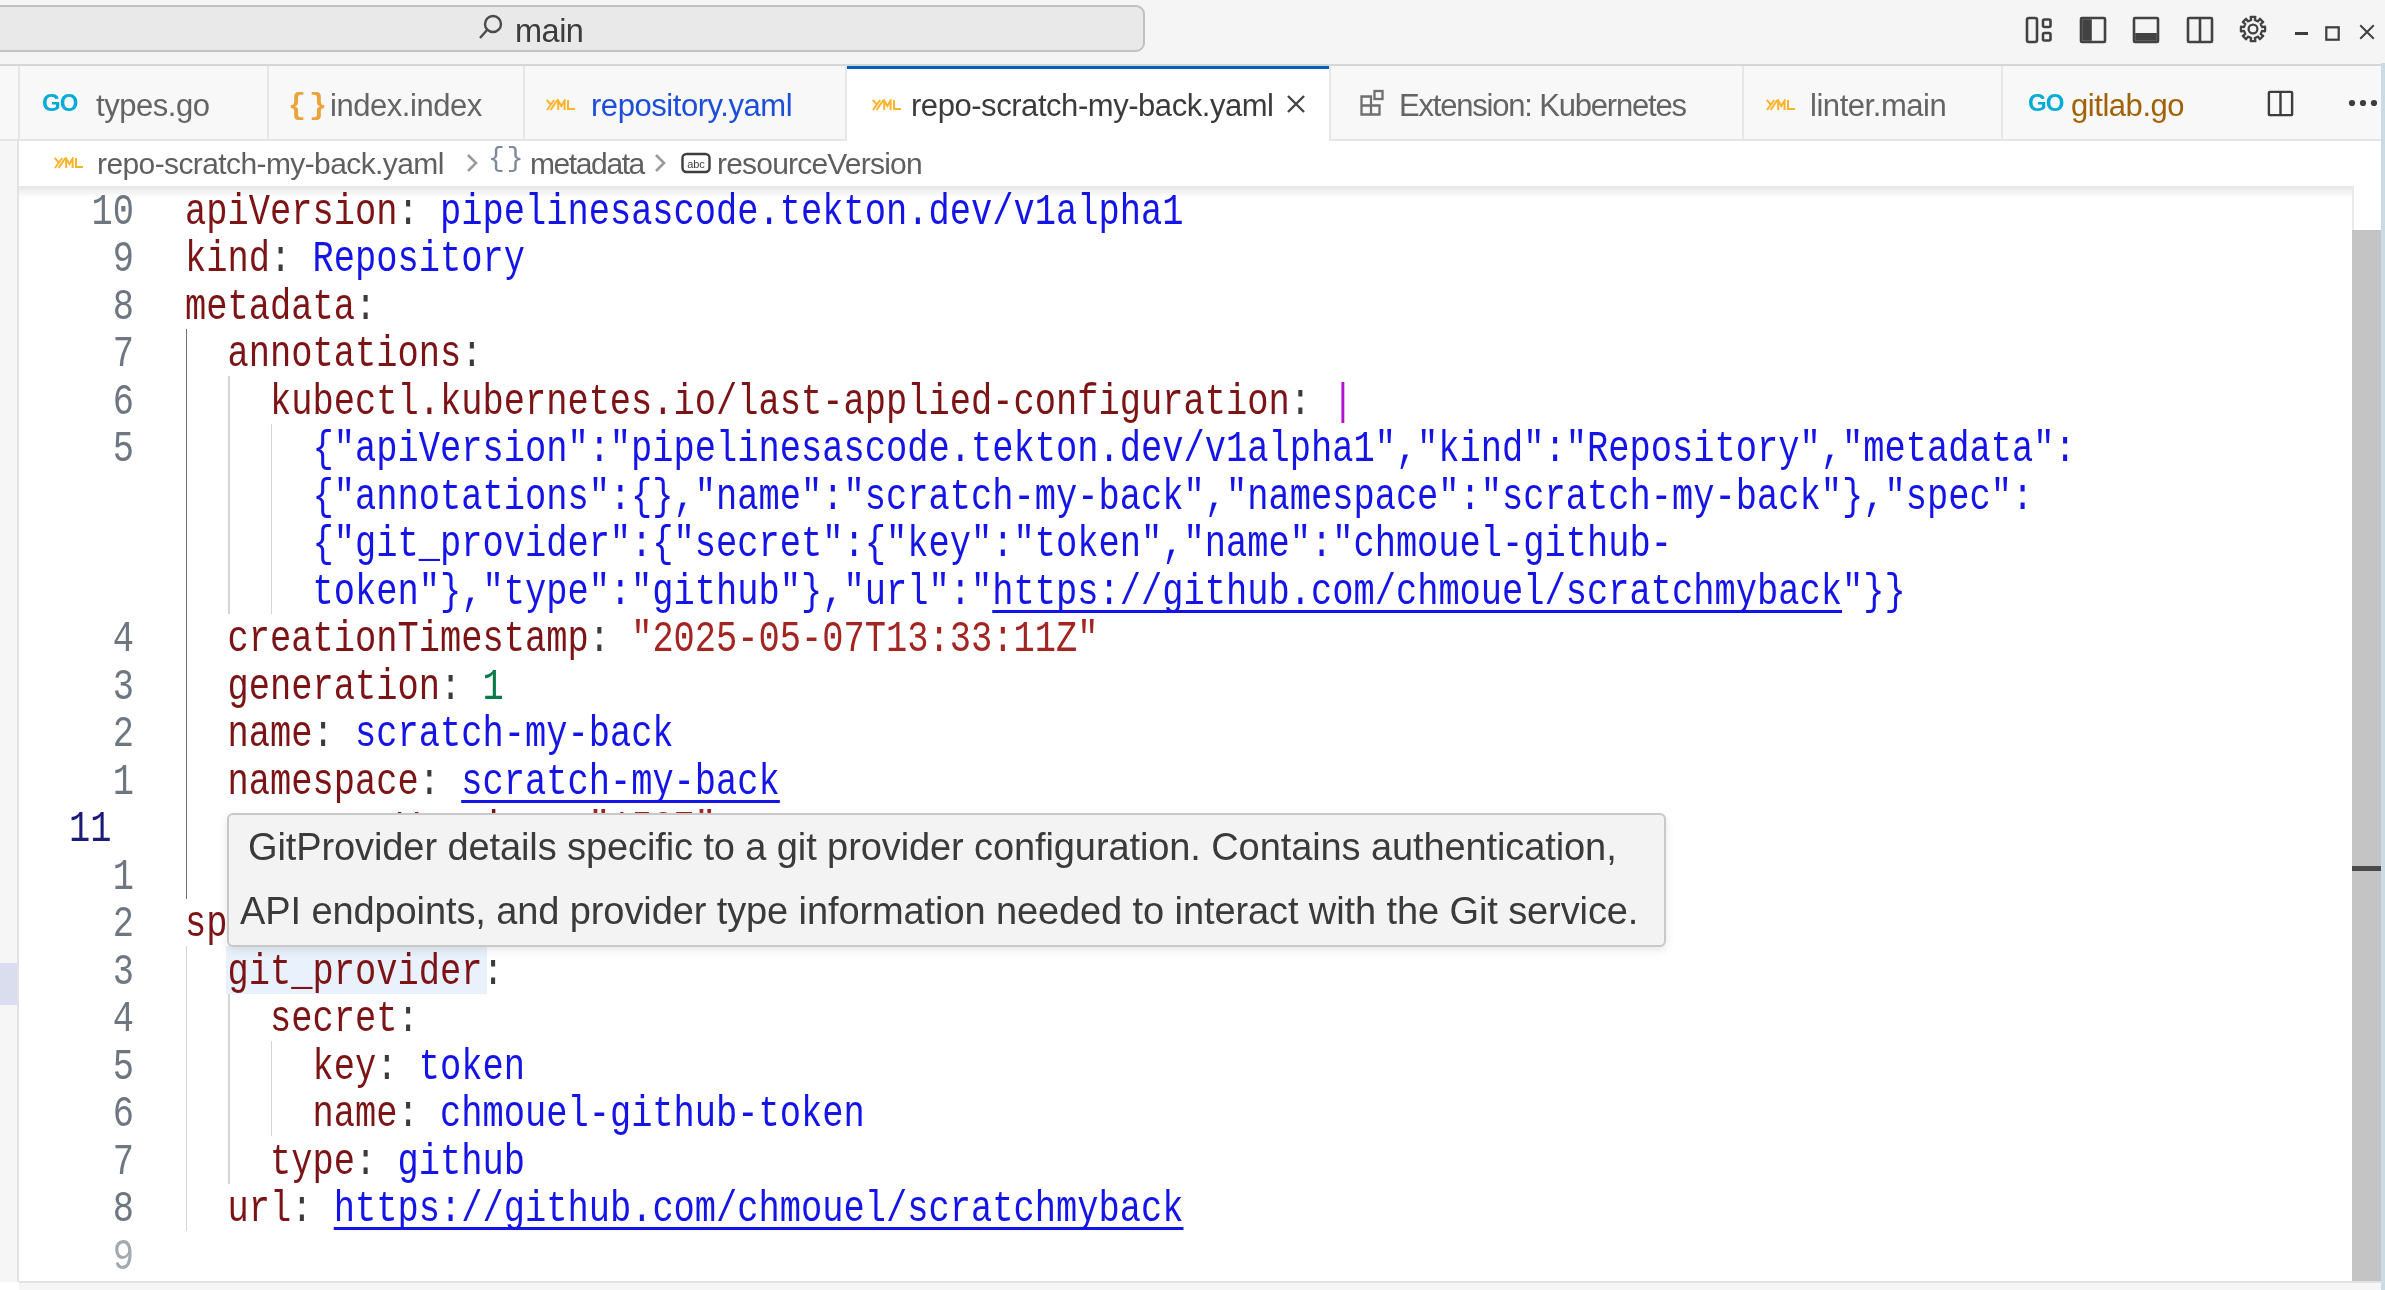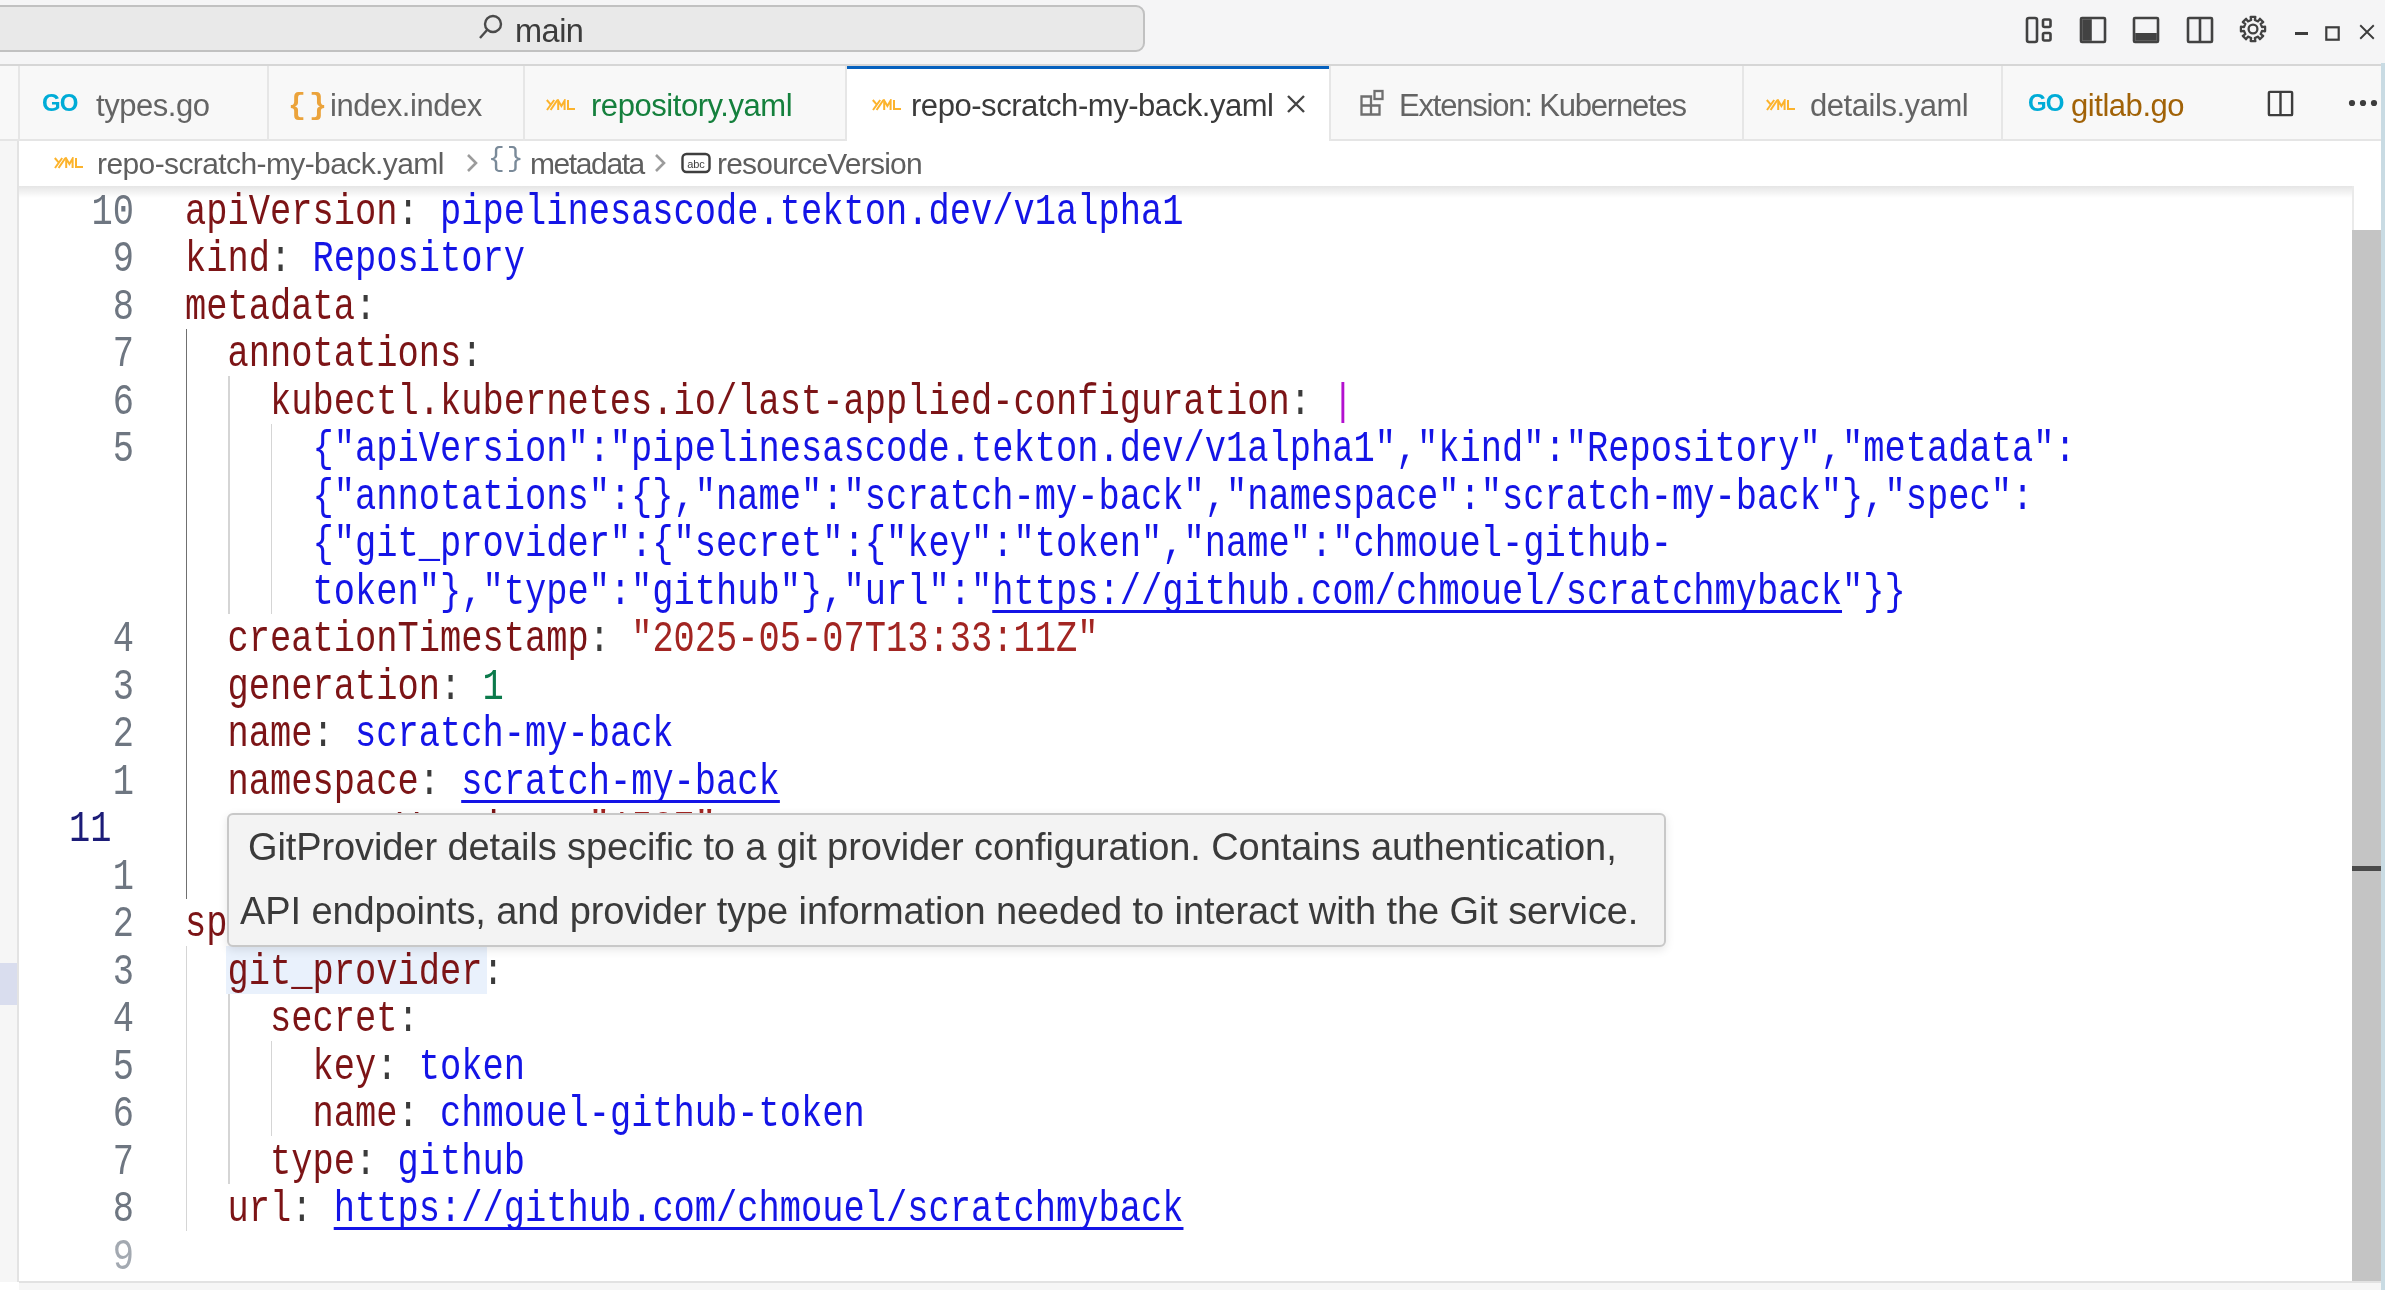--- a/index.html
+++ b/index.html
@@ -64,38 +64,38 @@
 <div style="position:absolute;left:288px;top:89px;font-family:'Liberation Mono';font-weight:bold;font-size:30px;letter-spacing:3px;color:#eba33b">{}</div>
 <div class="abs" style="left:330px;top:88px;font-size:31px;letter-spacing:-0.45px;color:#646464">index.index</div>
 <svg style="position:absolute;left:546px;top:99px" width="30.0" height="12.0" viewBox="0 0 30 12">
 <g stroke="#fcb32c" stroke-width="2.0" fill="none">
 <path d="M0.8 1 L4.6 5.4 M8.2 1 L1 11"></path>
 <path d="M11.4 1 L4.6 11"></path>
 <path d="M12.2 11 V1.6 L15.4 7 L18.6 1.6 V11"></path>
 <path d="M22 1 V10 H29"></path>
 </g>
 </svg>
-<div class="abs" style="left:591px;top:88px;font-size:31px;letter-spacing:-0.45px;color:#15803d">repository.yaml</div>
+<div class="abs" style="left:591px;top:88px;font-size:31px;letter-spacing:-0.45px;color:#1d4ed8">repository.yaml</div>
 <svg style="position:absolute;left:1358px;top:88px" width="30" height="30" viewBox="0 0 30 30">
 <g stroke="#6f6f6f" stroke-width="2.3" fill="none">
 <path d="M13 8.5 H3.5 V26.5 H21.5 V17.5 H13 V8.5 Z"></path>
 <path d="M3.5 17.5 H13 M13 17.5 V26.5"></path>
 <rect x="16.5" y="3" width="8" height="8"></rect>
 </g>
   </svg>
 <div class="abs" style="left:1399px;top:88px;font-size:31px;letter-spacing:-1.2px;color:#646464">Extension: Kubernetes</div>
 <svg style="position:absolute;left:1766px;top:99px" width="30.0" height="12.0" viewBox="0 0 30 12">
 <g stroke="#fcb32c" stroke-width="2.0" fill="none">
 <path d="M0.8 1 L4.6 5.4 M8.2 1 L1 11"></path>
 <path d="M11.4 1 L4.6 11"></path>
 <path d="M12.2 11 V1.6 L15.4 7 L18.6 1.6 V11"></path>
 <path d="M22 1 V10 H29"></path>
 </g>
 </svg>
-<div class="abs" style="left:1810px;top:88px;font-size:31px;letter-spacing:-0.45px;color:#646464">details.yaml</div>
+<div class="abs" style="left:1810px;top:88px;font-size:31px;letter-spacing:-0.45px;color:#646464">linter.main</div>
 <div style="position:absolute;left:2028px;top:89px;font-family:'Liberation Sans';font-weight:bold;font-size:24px;letter-spacing:-1px;color:#00acd7">GO</div>
 <div class="abs" style="left:2071px;top:88px;font-size:31px;letter-spacing:-0.45px;color:#a16207">gitlab.go</div>
 <svg style="position:absolute;left:872px;top:99px" width="30.0" height="12.0" viewBox="0 0 30 12">
 <g stroke="#fcb32c" stroke-width="2.0" fill="none">
 <path d="M0.8 1 L4.6 5.4 M8.2 1 L1 11"></path>
 <path d="M11.4 1 L4.6 11"></path>
 <path d="M12.2 11 V1.6 L15.4 7 L18.6 1.6 V11"></path>
 <path d="M22 1 V10 H29"></path>
 </g>
 </svg>

